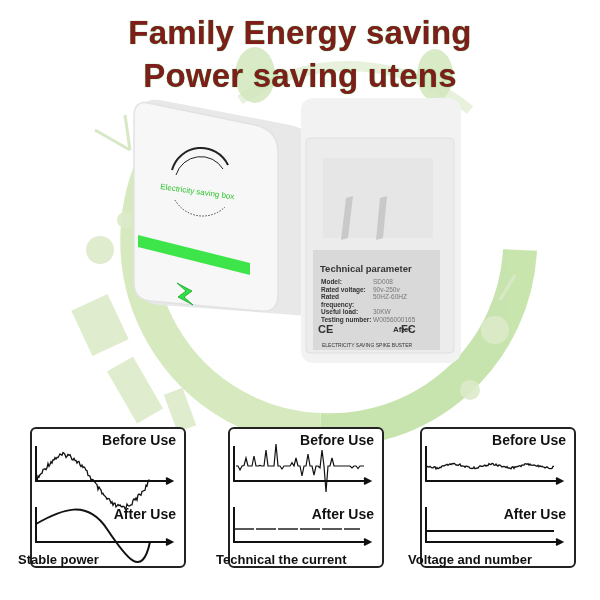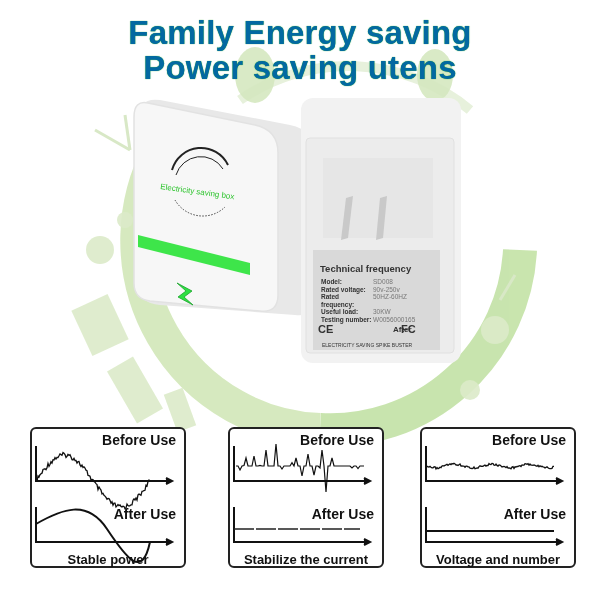--- a/index.html
+++ b/index.html
@@ -1,25 +1,25 @@
 <!DOCTYPE html>
 <html><head>
 <meta charset="utf-8">
 <style>
   html, body { margin:0; padding:0; }
   body { width:600px; height:600px; position:relative; overflow:hidden; background:#ffffff; font-family:"Liberation Sans", sans-serif; }
-  .headline { position:absolute; left:0; width:600px; text-align:center; color:#0369a1; font-weight:bold; font-size:33px; letter-spacing:0.2px; text-shadow:0 0 1px #19a816; }
+  .headline { position:absolute; left:0; width:600px; text-align:center; color:#7f1d1d; font-weight:bold; font-size:33px; letter-spacing:0.2px; text-shadow:0 0 1px #19a816; }
   #h1 { top:14px; }
-  #h2 { top:49px; }
+  #h2 { top:57px; }
   #bg { position:absolute; left:0; top:0; width:600px; height:600px; }
   .device { position:absolute; }
   .panel { position:absolute; top:427px; width:156px; height:141px; border:2px solid #222; border-radius:6px; background:#fff; box-sizing:border-box; }
   .panel-label { position:absolute; right:8px; font-weight:bold; font-size:14px; color:#111;padding-left:8px; }
   .panel svg { position:absolute; left:0; top:0; }
-  .caption { position:absolute; top:552px; font-weight:bold; font-size:13px; color:#111; text-align:center; width:180px; }
+  .caption { position:absolute; top:552px; font-weight:bold; font-size:13px; color:#111; width:180px; }
   .tech { position:absolute; font-family:"Liberation Sans", sans-serif; color:#333; }
 </style>
 </head>
 <body>
 
 <svg id="bg" viewBox="0 0 600 600">
   <g fill="none" stroke="#cfe6b4" stroke-width="34" opacity="0.85">
     <path d="M160 150 A190 190 0 0 0 320 430"></path>
     <path d="M320 430 A190 190 0 0 0 520 250" stroke="#bfe0a0"></path>
     <path d="M240 100 A190 190 0 0 1 470 110" stroke-width="10" stroke="#e3efd6"></path>
@@ -60,21 +60,21 @@
 
 <div class="device" style="left:298px;top:98px;width:170px;height:270px;">
   <svg width="170" height="270" viewBox="0 0 170 270" style="position:absolute;left:0;top:0">
     <rect x="3" y="0" width="160" height="265" rx="12" fill="#f2f2f2"></rect>
     <rect x="8" y="40" width="148" height="215" rx="4" fill="#ececec" stroke="#e0e0e0"></rect>
     <rect x="25" y="60" width="110" height="80" fill="#e6e6e6"></rect>
     <path d="M48 100 L55 98 L50 140 L43 142 Z" fill="#c9c9c9"></path>
     <path d="M82 100 L89 98 L85 140 L78 142 Z" fill="#c9c9c9"></path>
     <rect x="15" y="152" width="127" height="100" fill="#d9d9d9"></rect>
   </svg>
-  <div class="tech" style="left:22px;top:165px;font-size:9.5px;font-weight:bold;">Technical frequency</div>
+  <div class="tech" style="left:22px;top:165px;font-size:9.5px;font-weight:bold;">Technical parameter</div>
   <div id="specs" class="tech" style="left:23px;top:180px;font-size:6.5px;line-height:7.5px;">
       <div style="display: flex;">
         <span style="width: 52px; font-weight: bold;">Model:</span>
         <span style="color: rgb(119, 119, 119);">SD008</span>
       </div>
       <div style="display: flex;">
         <span style="width: 52px; font-weight: bold;">Rated voltage:</span>
         <span style="color: rgb(119, 119, 119);">90v-250v</span>
       </div>
       <div style="display: flex;">
@@ -119,21 +119,21 @@
       <path d="M134 49 L140 52 L134 55" fill="#111"></path>
       <path d="M4 78 L4 113 L138 113"></path>
       <path d="M134 110 L140 113 L134 116" fill="#111"></path>
     </g>
     <path id="p2b" stroke="#111" stroke-width="1.2" fill="none" d="M6 37 L8 37 L10 40.96137442320469 L12 37 L14 36.47356491209939 L16 29 L18 37 L20 37 L22 37 L24 27 L26 37 L28 37 L30 36.34434815659188 L32 37 L34 37 L36 21 L38 37 L40 37 L42 37 L44 37 L46 15 L48 37 L50 37 L52 39.98319968173746 L54 37 L56 37 L58 37 L60 37 L62 33.62021731372806 L64 37 L66 29 L68 37 L70 37 L72 47 L74 37 L76 37 L78 25 L80 37 L82 37 L84 46 L86 37 L88 37 L90 38.898907430353574 L92 21 L94 37 L96 63 L98 37 L100 37 L102 29 L104 37 L106 37 L108 37 L110 37 L112 37 L114 37 L116 37 L118 37 L120 37 L122 38.851188528642524 L124 37 L126 37 L128 39.514884082076605 L130 37 L132 37 L134 37 "></path>
     <path d="M4 100 L130 100" stroke="#222" stroke-width="1.6" stroke-dasharray="20 2" fill="none"></path>
   </svg>
   <div class="panel-label" style="top:3px">Before Use</div>
   <div class="panel-label" style="top:77px">After Use</div>
 </div>
-<div class="caption" style="left:216px">Stabilize the current</div>
+<div class="caption" style="left:216px">Technical the current</div>
 
 <div class="panel" style="left:420px">
   <svg width="156" height="141">
     <g stroke="#111" stroke-width="2" fill="none">
       <path d="M4 17 L4 52 L138 52"></path>
       <path d="M134 49 L140 52 L134 55" fill="#111"></path>
       <path d="M4 78 L4 113 L138 113"></path>
       <path d="M134 110 L140 113 L134 116" fill="#111"></path>
     </g>
     <path id="p3b" stroke="#111" stroke-width="1.3" fill="none" d="M4 35.9 L5 37.4 L6 37.9 L7 38.0 L8 37.4 L9 38.2 L10 38.8 L11 38.8 L12 37.9 L13 37.7 L14 39.9 L15 38.6 L16 39.7 L17 39.1 L18 38.2 L19 38.7 L20 37.0 L21 36.7 L22 37.0 L23 36.3 L24 35.9 L25 35.3 L26 36.3 L27 35.5 L28 34.9 L29 35.7 L30 34.6 L31 35.1 L32 34.3 L33 34.9 L34 36.0 L35 35.9 L36 36.5 L37 35.7 L38 35.0 L39 37.1 L40 37.0 L41 37.1 L42 37.1 L43 38.3 L44 37.2 L45 37.1 L46 37.8 L47 37.9 L48 39.2 L49 39.4 L50 39.5 L51 39.4 L52 37.9 L53 39.7 L54 39.5 L55 38.9 L56 39.2 L57 37.6 L58 36.8 L59 37.4 L60 37.2 L61 37.4 L62 36.6 L63 36.0 L64 37.1 L65 36.5 L66 36.5 L67 34.6 L68 35.4 L69 35.5 L70 34.4 L71 34.5 L72 36.1 L73 36.3 L74 35.1 L75 36.4 L76 37.1 L77 36.0 L78 36.1 L79 36.9 L80 37.9 L81 37.6 L82 37.4 L83 37.8 L84 38.6 L85 37.6 L86 39.1 L87 38.9 L88 39.1 L89 39.8 L90 38.1 L91 37.6 L92 39.5 L93 37.8 L94 38.0 L95 37.4 L96 37.5 L97 36.8 L98 36.7 L99 37.6 L100 35.9 L101 36.2 L102 36.1 L103 34.7 L104 34.8 L105 35.3 L106 34.7 L107 36.2 L108 35.0 L109 36.2 L110 36.2 L111 36.4 L112 35.9 L113 36.4 L114 37.0 L115 37.2 L116 36.3 L117 37.8 L118 36.8 L119 37.6 L120 37.3 L121 37.9 L122 38.0 L123 39.0 L124 38.4 L125 37.9 L126 38.8 L127 39.4 L128 39.6 L129 39.6 L130 39.4 L131 37.3 L132 37.3 "></path>

